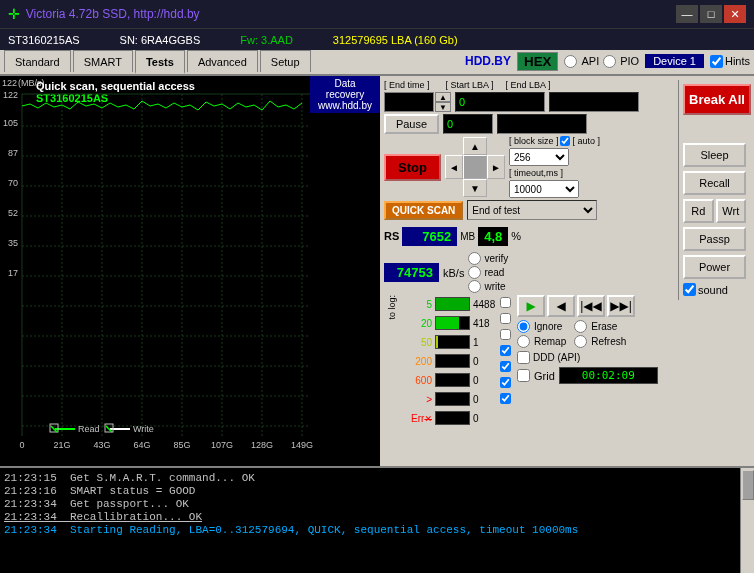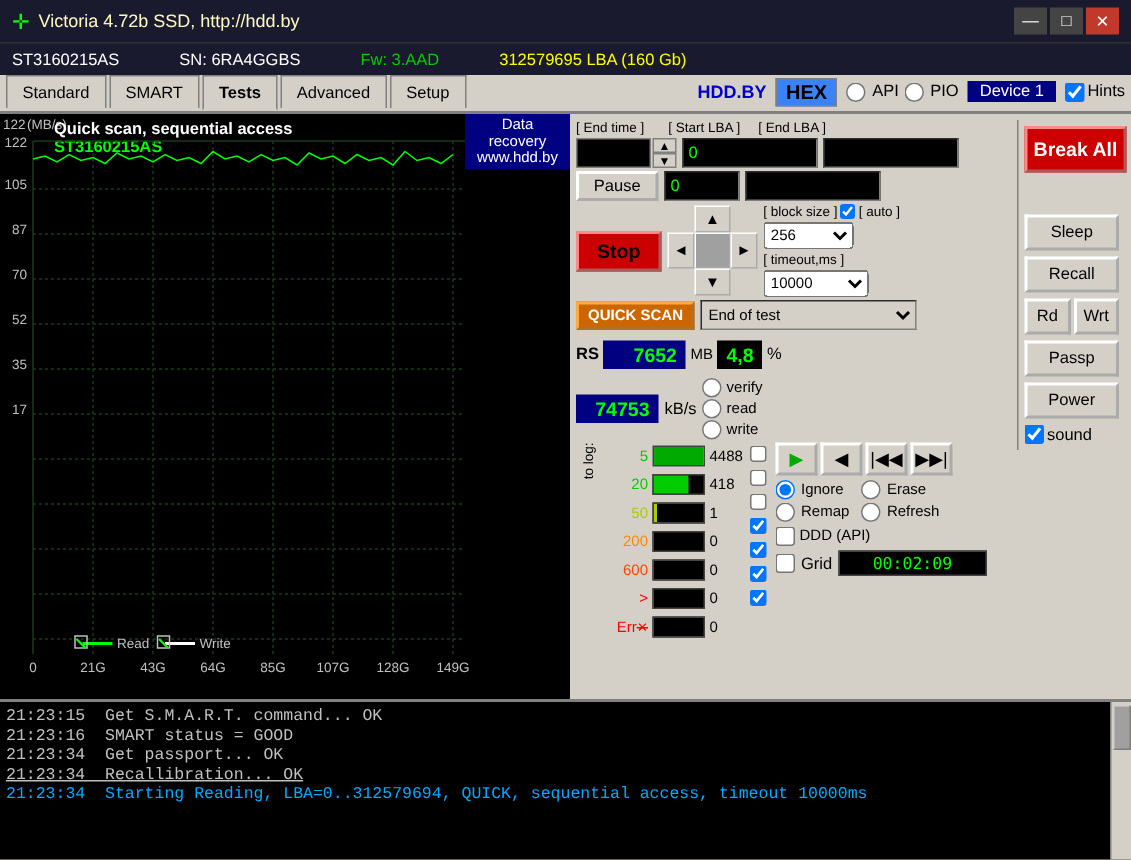--- a/index.html
+++ b/index.html
@@ -10,21 +10,21 @@
       background: #1a1a2e;
       color: white;
       height: 28px;
       display: flex;
       align-items: center;
       padding: 0 8px;
       justify-content: space-between;
     }
     .title-bar-left { display: flex; align-items: center; gap: 6px; }
     .title-icon { color: #00ff00; font-size: 14px; }
-    .title-text { font-size: 12px; color: #fef9c3; }
+    .title-text { font-size: 12px; color: #8b5cf6; }
     .title-controls { display: flex; gap: 2px; }
     .title-btn { width: 22px; height: 18px; background: #444; border: none; color: white; cursor: pointer; font-size: 11px; display: flex; align-items: center; justify-content: center; }
     .title-btn.close { background: #c0392b; }
 
     
     .drive-bar {
       background: #1a1a2e;
       color: white;
       height: 22px;
       display: flex;
@@ -66,21 +66,21 @@
       z-index: 1;
     }
     .tab-bar-right {
       margin-left: auto;
       display: flex;
       align-items: center;
       gap: 6px;
       padding-bottom: 2px;
     }
     .hdd-by { color: #0000cc; font-weight: bold; font-size: 12px; }
-    .hex-btn { background: #3b82f6; border: 1px solid #808080; padding: 1px 6px; font-weight: bold; cursor: pointer; }
+    .hex-btn { background: #15803d; border: 1px solid #808080; padding: 1px 6px; font-weight: bold; cursor: pointer; }
     .radio-group { display: flex; align-items: center; gap: 4px; font-size: 11px; }
     .device-label { background: #000080; color: white; padding: 1px 8px; font-size: 11px; }
     .hints-check { display: flex; align-items: center; gap: 2px; font-size: 11px; }
 
     
     .main-area {
       display: flex;
       height: 390px;
       background: #d4d0c8;
     }
@@ -197,21 +197,21 @@
       display: flex;
       align-items: center;
       justify-content: center;
       font-size: 10px;
     }
     .nav-center { background: #a0a0a0; }
     .block-size-select { width: 60px; height: 18px; font-size: 10px; }
     .timeout-select { width: 70px; height: 18px; font-size: 10px; }
 
     .end-test-select {
-      width: 144px;
+      width: 130px;
       height: 20px;
       font-size: 10px;
       background: #d4d0c8;
       border: 1px inset #808080;
     }
 
     
     .stats-panel {
       display: flex;
       align-items: center;

